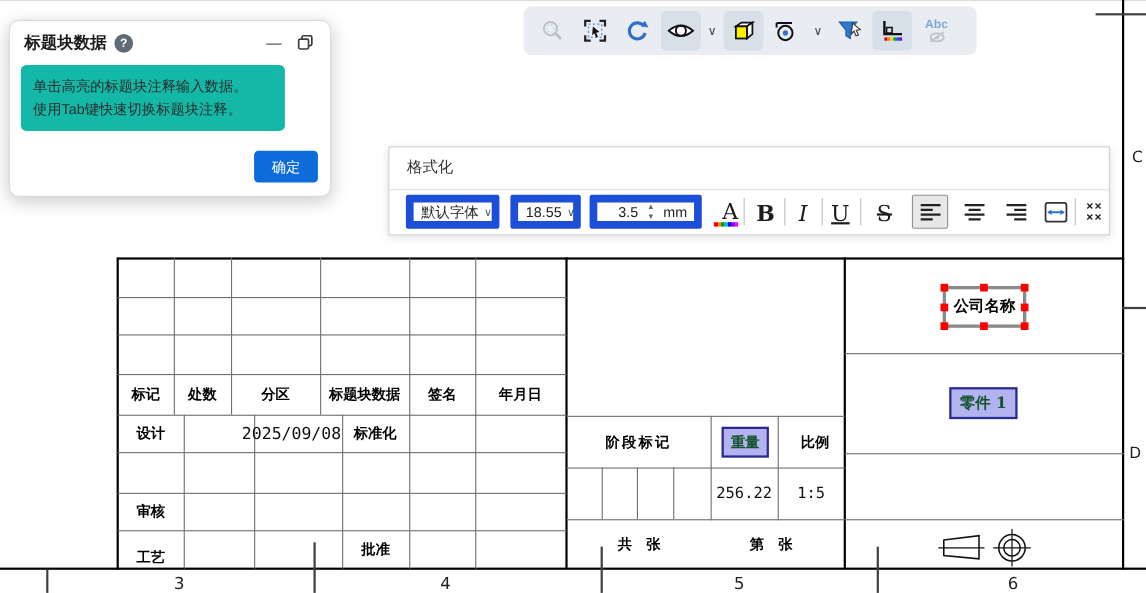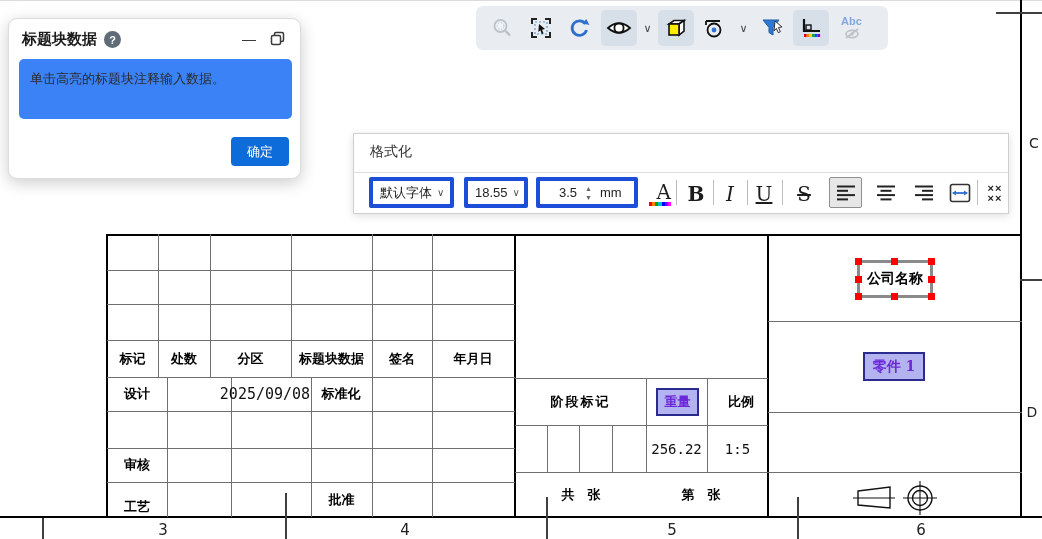--- a/index.html
+++ b/index.html
@@ -10,21 +10,21 @@
   .blk{background:#000;}
   .tick{background:#3f3f3f;}
   .tb-text{position:absolute;display:flex;align-items:center;justify-content:center;
            font-family:"DejaVu Serif",serif;font-weight:bold;color:#000;}
   .cadnum{position:absolute;display:flex;align-items:center;justify-content:center;
           font-family:"DejaVu Sans Mono",monospace;color:#111;}
   .zone-lab{position:absolute;display:flex;align-items:center;justify-content:center;
             font-family:"DejaVu Sans",sans-serif;color:#222;font-size:15px;}
   
   .hi-box{position:absolute;display:flex;align-items:center;justify-content:center;
-          background:#b3b3f0;border:2px solid #2a2a8f;color:#6d28d9;
+          background:#b3b3f0;border:2px solid #2a2a8f;color:#14532d;
           font-family:"DejaVu Serif",serif;font-weight:bold;box-sizing:border-box;}
   
   #company-sel{position:absolute;left:857px;top:260px;width:76px;height:38px;box-sizing:border-box;
                border:3px solid #8a8a8a;display:flex;align-items:center;justify-content:center;
                font-family:"DejaVu Serif",serif;font-weight:bold;font-size:14px;color:#000;background:#fff;}
   .handle{position:absolute;width:7px;height:7px;background:#ff0000;}
   
   #toolbar{position:absolute;left:476px;top:6px;width:412px;height:44px;background:#e9ecf1;
            border-radius:7px;display:flex;align-items:center;padding:0 8px;box-sizing:border-box;gap:3px;}
   .tbtn{width:36px;height:36px;border-radius:5px;display:flex;align-items:center;justify-content:center;flex:0 0 auto;}
@@ -34,32 +34,32 @@
         font-size:11px;flex:0 0 auto;}
   
   #dialog{position:absolute;left:8px;top:18px;width:293px;height:161px;background:#fff;
           border:1px solid #dcdcdc;border-radius:9px;box-shadow:0 4px 16px rgba(0,0,0,.20);box-sizing:border-box;}
   #dialog .hdr{position:absolute;left:13px;top:11px;display:flex;align-items:center;gap:7px;}
   #dialog .ttl{font-size:15px;font-weight:bold;color:#1a1a1a;}
   .help-circ{width:17px;height:17px;border-radius:50%;background:#5f6b76;color:#fff;font-size:11px;
              font-weight:bold;display:flex;align-items:center;justify-content:center;}
   #dialog .winctl{position:absolute;top:12px;right:15px;display:flex;gap:14px;align-items:center;color:#3a3a3a;}
   .min-glyph{font-size:14px;line-height:14px;}
-  #dlg-info{position:absolute;left:10px;top:40px;width:273px;height:60px;background:#3b82f6;border-radius:5px;
+  #dlg-info{position:absolute;left:10px;top:40px;width:240px;height:60px;background:#14b8a6;border-radius:5px;
             box-sizing:border-box;padding:9px 11px;font-size:13px;color:#2b2b2b;line-height:21px;}
   #ok-btn{position:absolute;right:11px;bottom:12px;width:58px;height:29px;background:#0d6cd9;color:#fff;
           border:none;border-radius:4px;font-size:13px;display:flex;align-items:center;justify-content:center;
           font-family:"Liberation Sans",sans-serif;}
   
   #fmt{position:absolute;left:353px;top:133px;width:656px;height:81px;background:#fff;border:1px solid #cfcfcf;
        box-shadow:0 2px 8px rgba(0,0,0,.13);box-sizing:border-box;}
   #fmt .fmt-title{position:absolute;left:16px;top:9px;font-size:14px;color:#333;}
   #fmt .fmt-div{position:absolute;left:0;top:38px;width:100%;height:1px;background:#dedede;}
   .fmt-item{position:absolute;top:43px;height:31px;box-sizing:border-box;}
-  .combo{border:4px solid #1d4ed8;border-radius:2px;background:#fff;display:flex;align-items:center;
+  .combo{border:7px solid #1d4ed8;border-radius:2px;background:#fff;display:flex;align-items:center;
          justify-content:space-between;padding:0 7px;font-size:13px;color:#222;}
   .combo .cv{white-space:nowrap;}
   .combo .cc{color:#555;font-size:10px;margin-left:5px;}
   .spin-arrows{display:flex;flex-direction:column;line-height:7px;font-size:7px;color:#666;gap:2px;}
   .fchar{display:flex;align-items:flex-end;justify-content:center;font-family:"DejaVu Serif",serif;
          font-size:20px;color:#1c1c1c;height:31px;padding-bottom:2px;box-sizing:border-box;}
   .fsep{position:absolute;top:46px;width:1px;height:25px;background:#bdbdbd;}
   .abtn{display:flex;align-items:center;justify-content:center;border:1px solid transparent;border-radius:2px;}
   .abtn.sel{background:#e7e7e7;border-color:#8f8f8f;}
   .xx{font-weight:bold;font-size:11px;line-height:10px;color:#222;letter-spacing:1px;text-align:center;}
@@ -249,20 +249,21 @@
     </div>
     <div class="winctl">
       <span class="min-glyph">—</span>
       <svg width="15" height="15" viewBox="0 0 15 15">
         <rect x="4.5" y="1.5" width="9" height="9" rx="1.5" fill="#fff" stroke="#3a3a3a" stroke-width="1.5"></rect>
         <rect x="1.5" y="4.5" width="9" height="9" rx="1.5" fill="#fff" stroke="#3a3a3a" stroke-width="1.5"></rect>
       </svg>
     </div>
     <div id="dlg-info">
       <div>单击高亮的标题块注释输入数据。</div>
+      <div>使用Tab键快速切换标题块注释。</div>
     </div>
     <button id="ok-btn">确定</button>
   </div>
 
   <div id="fmt">
     <div class="fmt-title">格式化</div>
     <div class="fmt-div"></div>
 
     <div class="fmt-item combo" style="left:15px;width:85px;">
       <span class="cv">默认字体</span>

